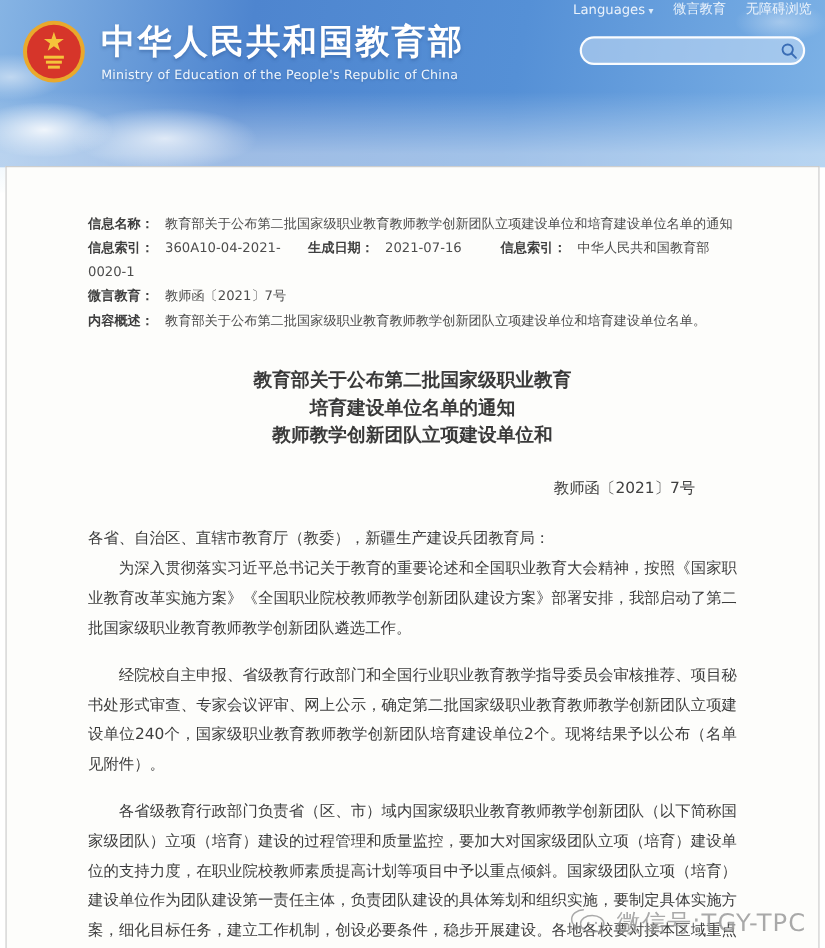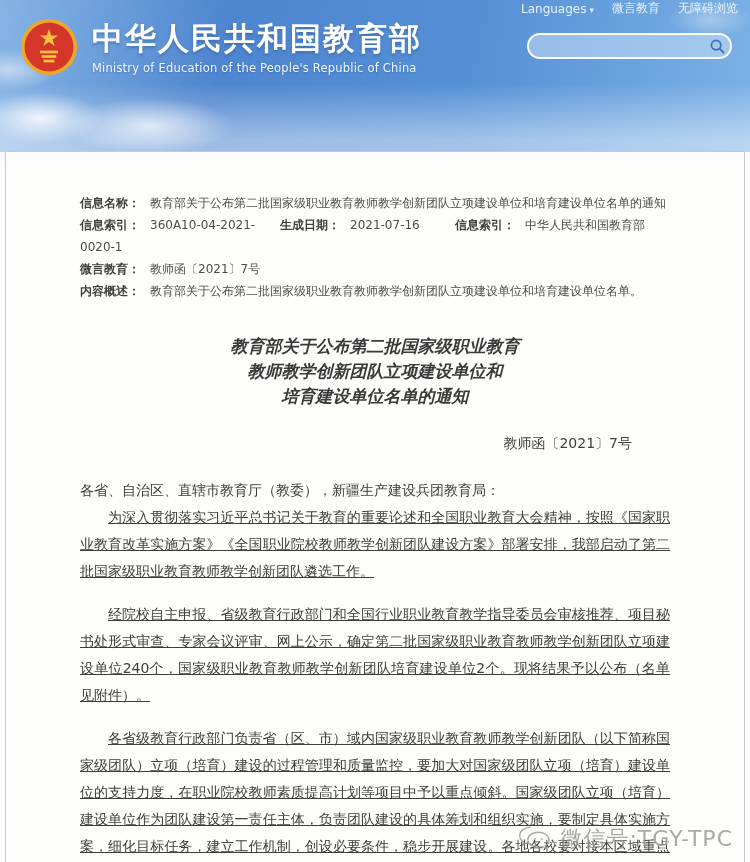--- a/index.html
+++ b/index.html
@@ -66,27 +66,27 @@
   .meta { font-size:12px; color:#4c4c4c; line-height:22px; }
   .meta .lbl { font-weight:bold; color:#3f3f3f; margin-right:10px; }
   .meta-row { display:flex; }
   .meta-cell-1 { width:200px; flex:none; }
   .meta-cell-2 { width:175px; flex:none; }
   .meta-cell-3 { flex:1; }
   .meta-row .long { flex:1; }
 
   
   .doc-title { margin-top:32px; text-align:center; font-size:17px; font-weight:bold;
-    color:#3a3a3a; line-height:25px;font-style:italic; }
+    color:#3a3a3a; line-height:25px; }
   .doc-number { margin-top:26px; text-align:right; padding-right:38px;
     font-size:14px; color:#404040; }
   .doc-body { margin-top:24px; font-size:14px; color:#3d3d3d; line-height:27px;
     text-align:justify; }
   .salutation { }
-  .para { text-indent:2em; margin-bottom:16px;text-decoration:underline; }
+  .para { text-indent:2em; margin-bottom:16px; }
 
   
   .watermark {
     position:absolute; right:17px; bottom:8px; display:flex; align-items:center;
     color:#9b9b9b; opacity:.85; font-size:22px; letter-spacing:1px;
   }
   .wm-icon { width:34px; height:28px; margin-right:8px; }
 </style>
 </head>
 <body>
@@ -147,22 +147,22 @@
       <span class="meta-cell-1"><span class="lbl">微言教育：</span><span>教师函〔2021〕7号</span></span>
     </div>
     <div class="meta-row">
       <span class="lbl">内容概述：</span>
       <span class="long">教育部关于公布第二批国家级职业教育教师教学创新团队立项建设单位和培育建设单位名单。</span>
     </div>
   </div>
 
   <div class="doc-title">
     <div>教育部关于公布第二批国家级职业教育</div>
+    <div>培育建设单位名单的通知</div>
     <div>教师教学创新团队立项建设单位和</div>
-    <div>培育建设单位名单的通知</div>
   </div>
 
   <div class="doc-number">教师函〔2021〕7号</div>
 
   <div class="doc-body">
     <div class="salutation">各省、自治区、直辖市教育厅（教委），新疆生产建设兵团教育局：</div>
     <div class="para">为深入贯彻落实习近平总书记关于教育的重要论述和全国职业教育大会精神，按照《国家职业教育改革实施方案》《全国职业院校教师教学创新团队建设方案》部署安排，我部启动了第二批国家级职业教育教师教学创新团队遴选工作。</div>
     <div class="para">经院校自主申报、省级教育行政部门和全国行业职业教育教学指导委员会审核推荐、项目秘书处形式审查、专家会议评审、网上公示，确定第二批国家级职业教育教师教学创新团队立项建设单位240个，国家级职业教育教师教学创新团队培育建设单位2个。现将结果予以公布（名单见附件）。</div>
     <div class="para">各省级教育行政部门负责省（区、市）域内国家级职业教育教师教学创新团队（以下简称国家级团队）立项（培育）建设的过程管理和质量监控，要加大对国家级团队立项（培育）建设单位的支持力度，在职业院校教师素质提高计划等项目中予以重点倾斜。国家级团队立项（培育）建设单位作为团队建设第一责任主体，负责团队建设的具体筹划和组织实施，要制定具体实施方案，细化目标任务，建立工作机制，创设必要条件，稳步开展建设。各地各校要对接本区域重点专业集群，总结借鉴首批国家级团队建设经验，因地制宜做好省级、校级教师教学创新团队整体规划和建设布局，推动职业教育改革创新和高素质“双师型”教师队伍建设，为全面提高复合型技术技能人才培养质量提供强有力的师资支撑。</div>
   </div>

